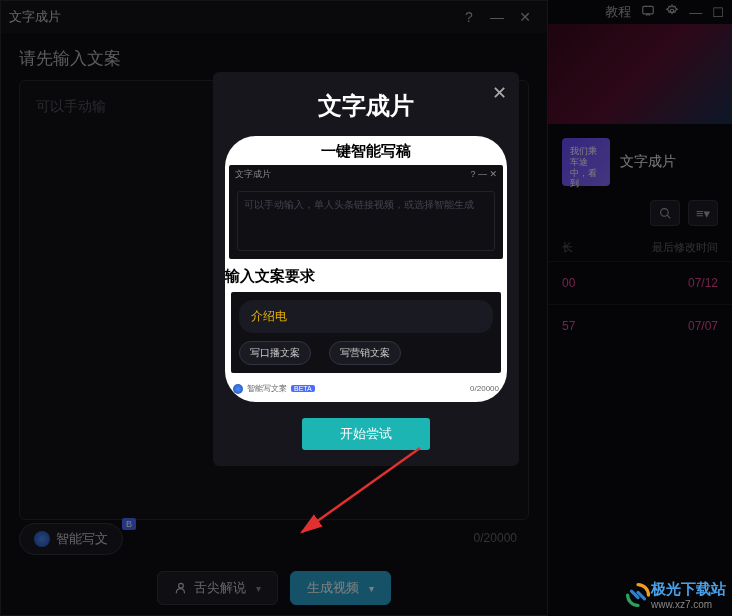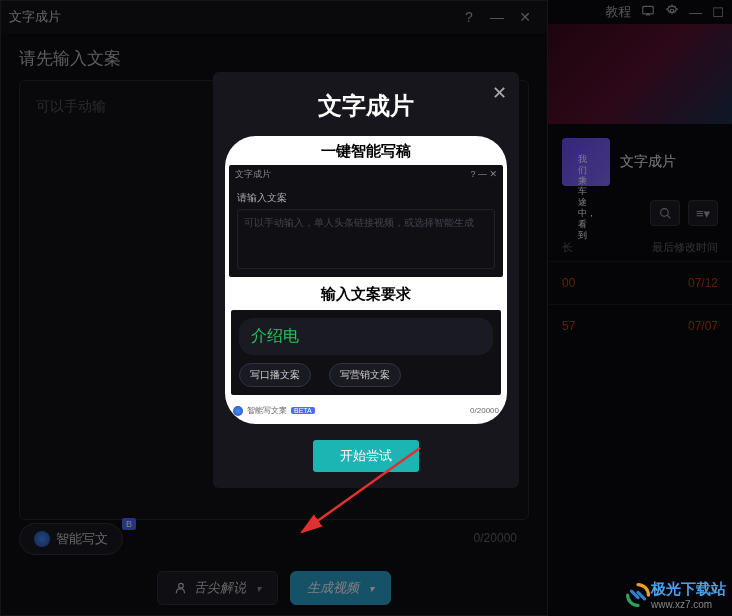--- a/index.html
+++ b/index.html
@@ -109,21 +109,20 @@
 .bbtn {
   background: #1e1e26;
   border: 1px solid #333340;
   border-radius: 6px;
   padding: 7px 16px;
   font-size: 13px;
   color: #ccc;
   display: flex;
   align-items: center;
   gap: 6px;
-  font-style: italic;
 }
 .bbtn.primary {
   background: #2aa4d1;
   border-color: #2aa4d1;
   color: #fff;
 }
 .right-panel {
   position: absolute;
   right: 0; top: 0;
   width: 184px; height: 616px;
@@ -148,21 +147,21 @@
   display: flex;
   align-items: center;
   gap: 10px;
 }
 .thumb {
   width: 48px; height: 48px;
   background: linear-gradient(135deg, #6a4cff, #8a6cff);
   border-radius: 4px;
   font-size: 9px;
   color: #fff;
-  padding: 16px;
+  padding: 8px;
   line-height: 1.2;
 }
 .right-card-label {
   font-size: 14px;
   color: #eee;
 }
 .right-toolbar {
   display: flex;
   gap: 8px;
   padding: 0 14px;
@@ -184,21 +183,21 @@
   padding: 14px 14px 6px;
   font-size: 11px;
   color: #666670;
   justify-content: space-between;
 }
 .right-row {
   display: flex;
   justify-content: space-between;
   padding: 14px 14px;
   font-size: 12px;
-  color: #c2410c;
+  color: #ec4899;
   border-top: 1px solid #1a1a22;
 }
 .watermark {
   position: absolute;
   bottom: 6px;
   right: 6px;
   display: flex;
   align-items: center;
   gap: 0;
   font-size: 15px;
@@ -278,39 +277,39 @@
 }
 .mini-placeholder {
   font-size: 10px;
   color: #444450;
   padding: 6px;
   border: 1px solid #222228;
   border-radius: 3px;
   min-height: 60px;
 }
 .preview-h2 {
-  text-align: center;
+  text-align: left;
   font-size: 15px;
   font-weight: bold;
   color: #000;
   padding: 8px 0 4px;
 }
 .mini-frame {
   margin: 0 4px 4px;
   background: #0f0f14;
   border: 2px solid #fff;
   border-radius: 4px;
   padding: 8px;
 }
 .mini-input {
   background: #1a1a22;
   border-radius: 14px;
   padding: 8px 12px;
-  font-size: 16px;
-  color: #22c55e;
+  font-size: 12px;
+  color: #eab308;
   margin-bottom: 8px;
   font-family: Liberation Serif, serif;
 }
 .mini-tags {
   display: flex;
   gap: 18px;
 }
 .mini-tag {
   background: #1a1a22;
   border: 1px solid #333340;
@@ -341,21 +340,21 @@
 }
 .red-arrow {
   position: absolute;
   left: 290px;
   top: 440px;
   pointer-events: none;
 }
 .modal-cta {
   display: block;
   margin: 16px auto 0;
-  width: 106px;
+  width: 128px;
   padding: 7px 0;
   background: #1db4b4;
   color: #fff;
   font-size: 13px;
   text-align: center;
   border-radius: 3px;
   border: none;
 }
 .chev { font-size: 10px; margin-left: 4px; color: #888; }
 </style>
@@ -456,21 +455,20 @@
       <div class="preview-h1">一键智能写稿</div>
       <div class="mini-window">
         <div class="mini-titlebar">
           <span>文字成片</span>
           <span class="spacer"></span>
           <span>?</span>&nbsp;
           <span>—</span>&nbsp;
           <span>✕</span>
         </div>
         <div class="mini-body">
-          <div class="mini-prompt">请输入文案</div>
           <div class="mini-placeholder">可以手动输入，单人头条链接视频，或选择智能生成</div>
         </div>
       </div>
       <div class="preview-h2">输入文案要求</div>
       <div class="mini-frame">
         <div class="mini-input">介绍电</div>
         <div class="mini-tags">
           <div class="mini-tag">写口播文案</div>
           <div class="mini-tag">写营销文案</div>
         </div>

